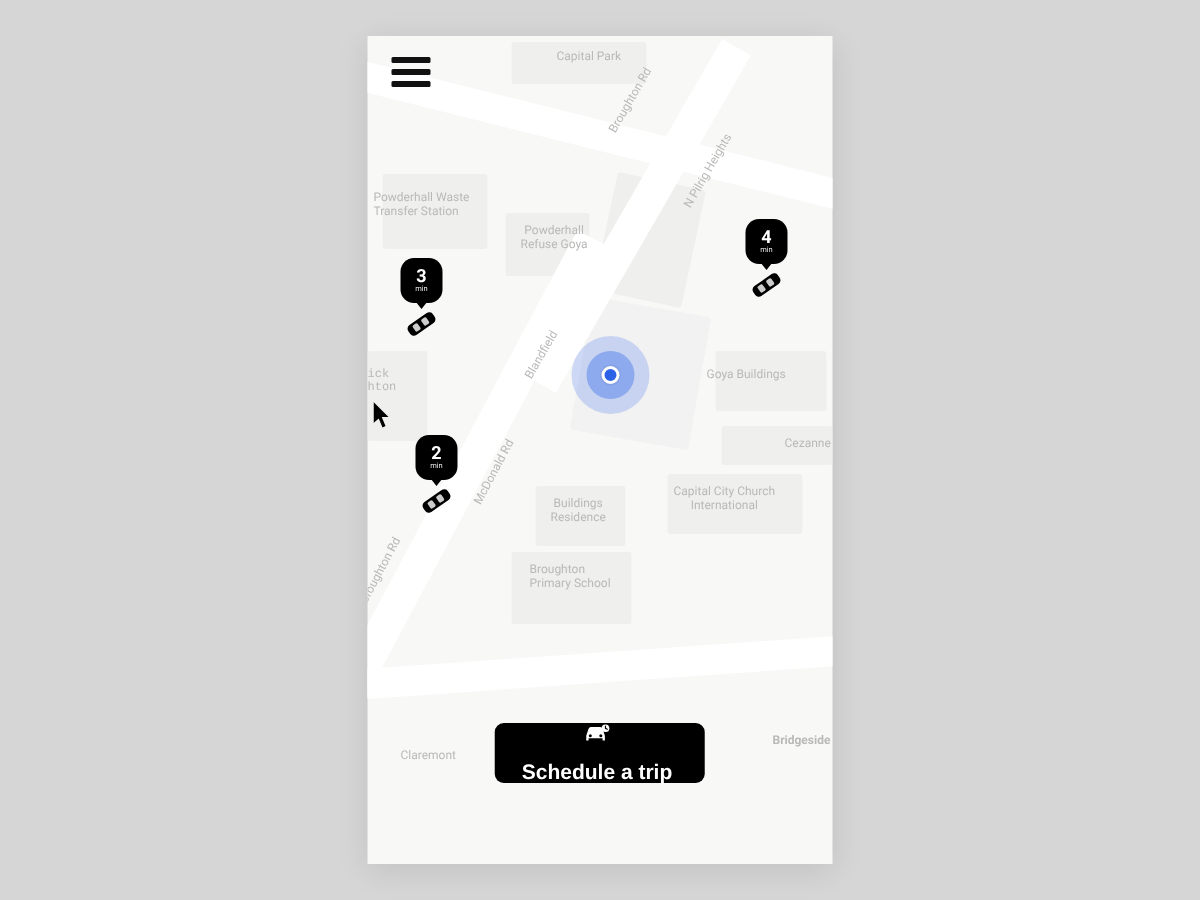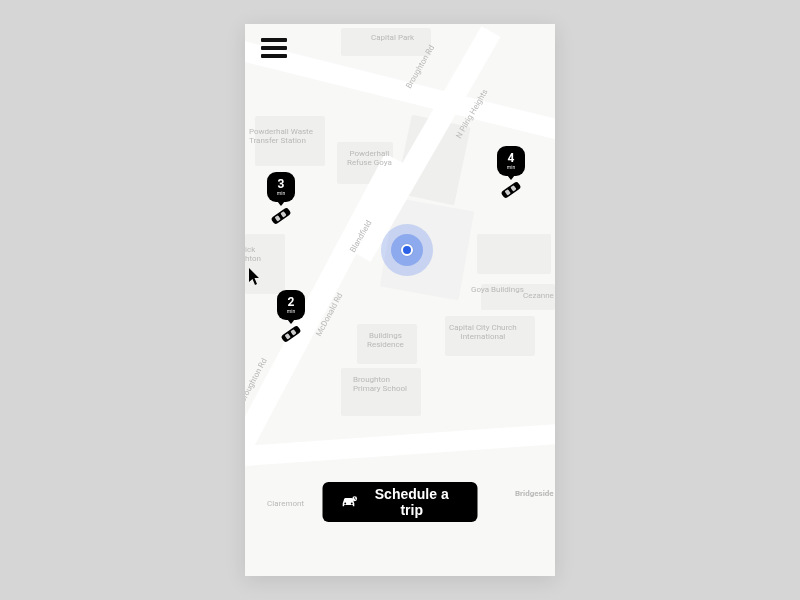--- a/index.html
+++ b/index.html
@@ -90,21 +90,21 @@
   }
   .searchbox input::placeholder { color:#222; opacity:1; font-weight:600; }
   .searchbox .sicon { width:20px; height:20px; color:#777; }
   
   .schedule {
     position:absolute; left:50%; transform:translateX(-50%);
     bottom:54px; z-index:40;
     height:40px; padding:0 22px 0 18px;
     background:#000; color:#fff; border:none; border-radius:6px;
     display:flex; align-items:center; gap:10px; cursor:pointer;
-    font-size:14px; font-weight:600;
+    font-size:14px; font-weight:600;flex-direction:column;
   }
   .schedule svg { width:20px; height:16px; }
   
   .cursor {
     position:absolute; left:4px; top:244px; z-index:60;
     width:12px; height:18px; pointer-events: none;
   }
 </style>
 </head>
 <body>
@@ -132,32 +132,32 @@
 
     <div class="maplabel" style="left:126px; top:10px;">Capital Park</div>
     <div class="maplabel" style="left:4px; top:104px; white-space:pre;">Powderhall Waste
 Transfer Station</div>
     <div class="maplabel" style="left:102px; top:126px; white-space:pre; text-align:center;">Powderhall
 Refuse Goya</div>
     <div class="maplabel rot" style="left:160px; top:62px; transform:rotate(-60deg);">Broughton Rd</div>
     <div class="maplabel rot" style="left:210px; top:112px; transform:rotate(-60deg);">N Pilrig Heights</div>
     <div class="maplabel rot" style="left:104px; top:226px; transform:rotate(-60deg);">Blandfield</div>
     <div class="maplabel rot" style="left:70px; top:310px; transform:rotate(-62deg);">McDonald Rd</div>
-    <div class="maplabel" style="left:226px; top:222px;margin-top:40px;">Goya Buildings</div>
+    <div class="maplabel" style="left:226px; top:222px;">Goya Buildings</div>
     <div class="maplabel" style="left:278px; top:268px;">Cezanne</div>
     <div class="maplabel" style="left:204px; top:300px; white-space:pre; text-align:center;">Capital City Church
 International</div>
     <div class="maplabel" style="left:122px; top:308px; white-space:pre; text-align:center;">Buildings
 Residence</div>
     <div class="maplabel" style="left:108px; top:352px; white-space:pre; text-align:left;">Broughton
 Primary School</div>
     <div class="maplabel rot" style="left:-6px; top:376px; transform:rotate(-62deg);">Broughton Rd</div>
     <div class="maplabel" style="left:22px; top:476px;">Claremont</div>
     <div class="maplabel" style="left:270px; top:466px;font-weight:bold;">Bridgeside</div>
-    <div class="maplabel" style="left:0px; top:222px; white-space:pre;">ick
+    <div class="maplabel" style="left:0px; top:222px; white-space:pre;font-family:Liberation Mono, monospace;">ick
 hton</div>
 
     <div class="mepulse pulse-outer" style="left:162px; top:226px;"></div>
     <div class="mepulse pulse-mid" style="left:162px; top:226px;"></div>
     <div class="mepulse pulse-dot" style="left:162px; top:226px;"></div>
   </div>
 
   <div class="menu">
     <span></span>
       <span></span>

